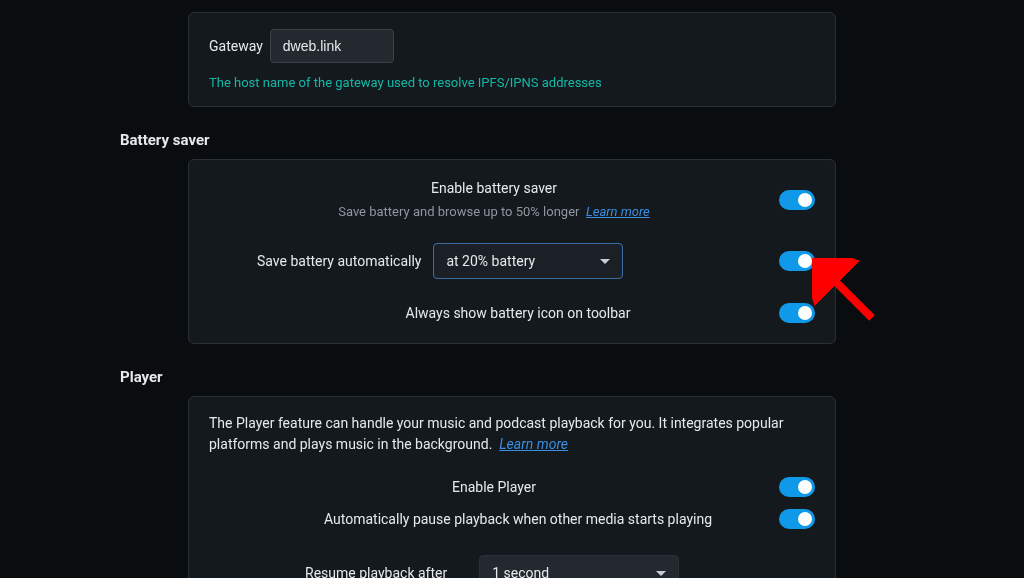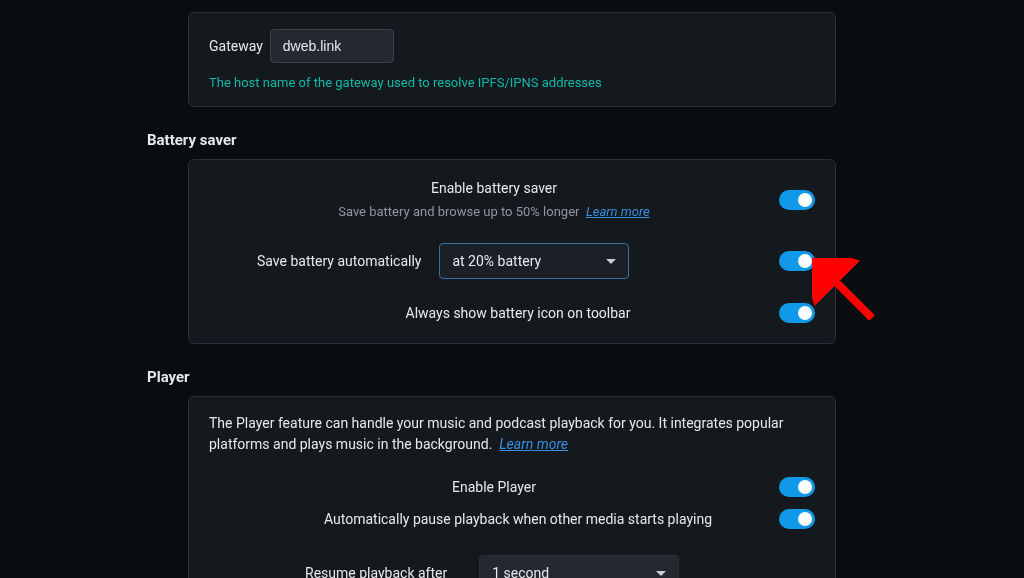--- a/index.html
+++ b/index.html
@@ -29,21 +29,21 @@
       margin: 0 auto 24px auto;
       max-width: 648px;
       margin-left: 148px;
     }
     .section-heading {
       font-weight: 700;
       font-size: 15px;
       color: #e6e9ec;
       margin-bottom: 10px;
       max-width: 648px;
-      margin-left: 107px;
+      margin-left: 80px;
     }
     .gateway-row {
       display: flex;
       align-items: center;
       gap: 7px;
       margin-bottom: 12px;
     }
     .gateway-label {
       font-size: 14px;
       color: #e6e9ec;
@@ -73,21 +73,21 @@
     .setting-left {
       display: flex;
       flex-direction: column;
       gap: 8px;
       flex: 1;
       text-align: center;
     }
     .setting-left-inline {
       display: flex;
       align-items: center;
-      gap: 18px;
+      gap: 12px;
       flex: 1;
     }
     .setting-title {
       font-size: 14px;
       color: #e6e9ec;
     }
     .setting-sub {
       font-size: 13px;
       color: #8e969e;
     }

